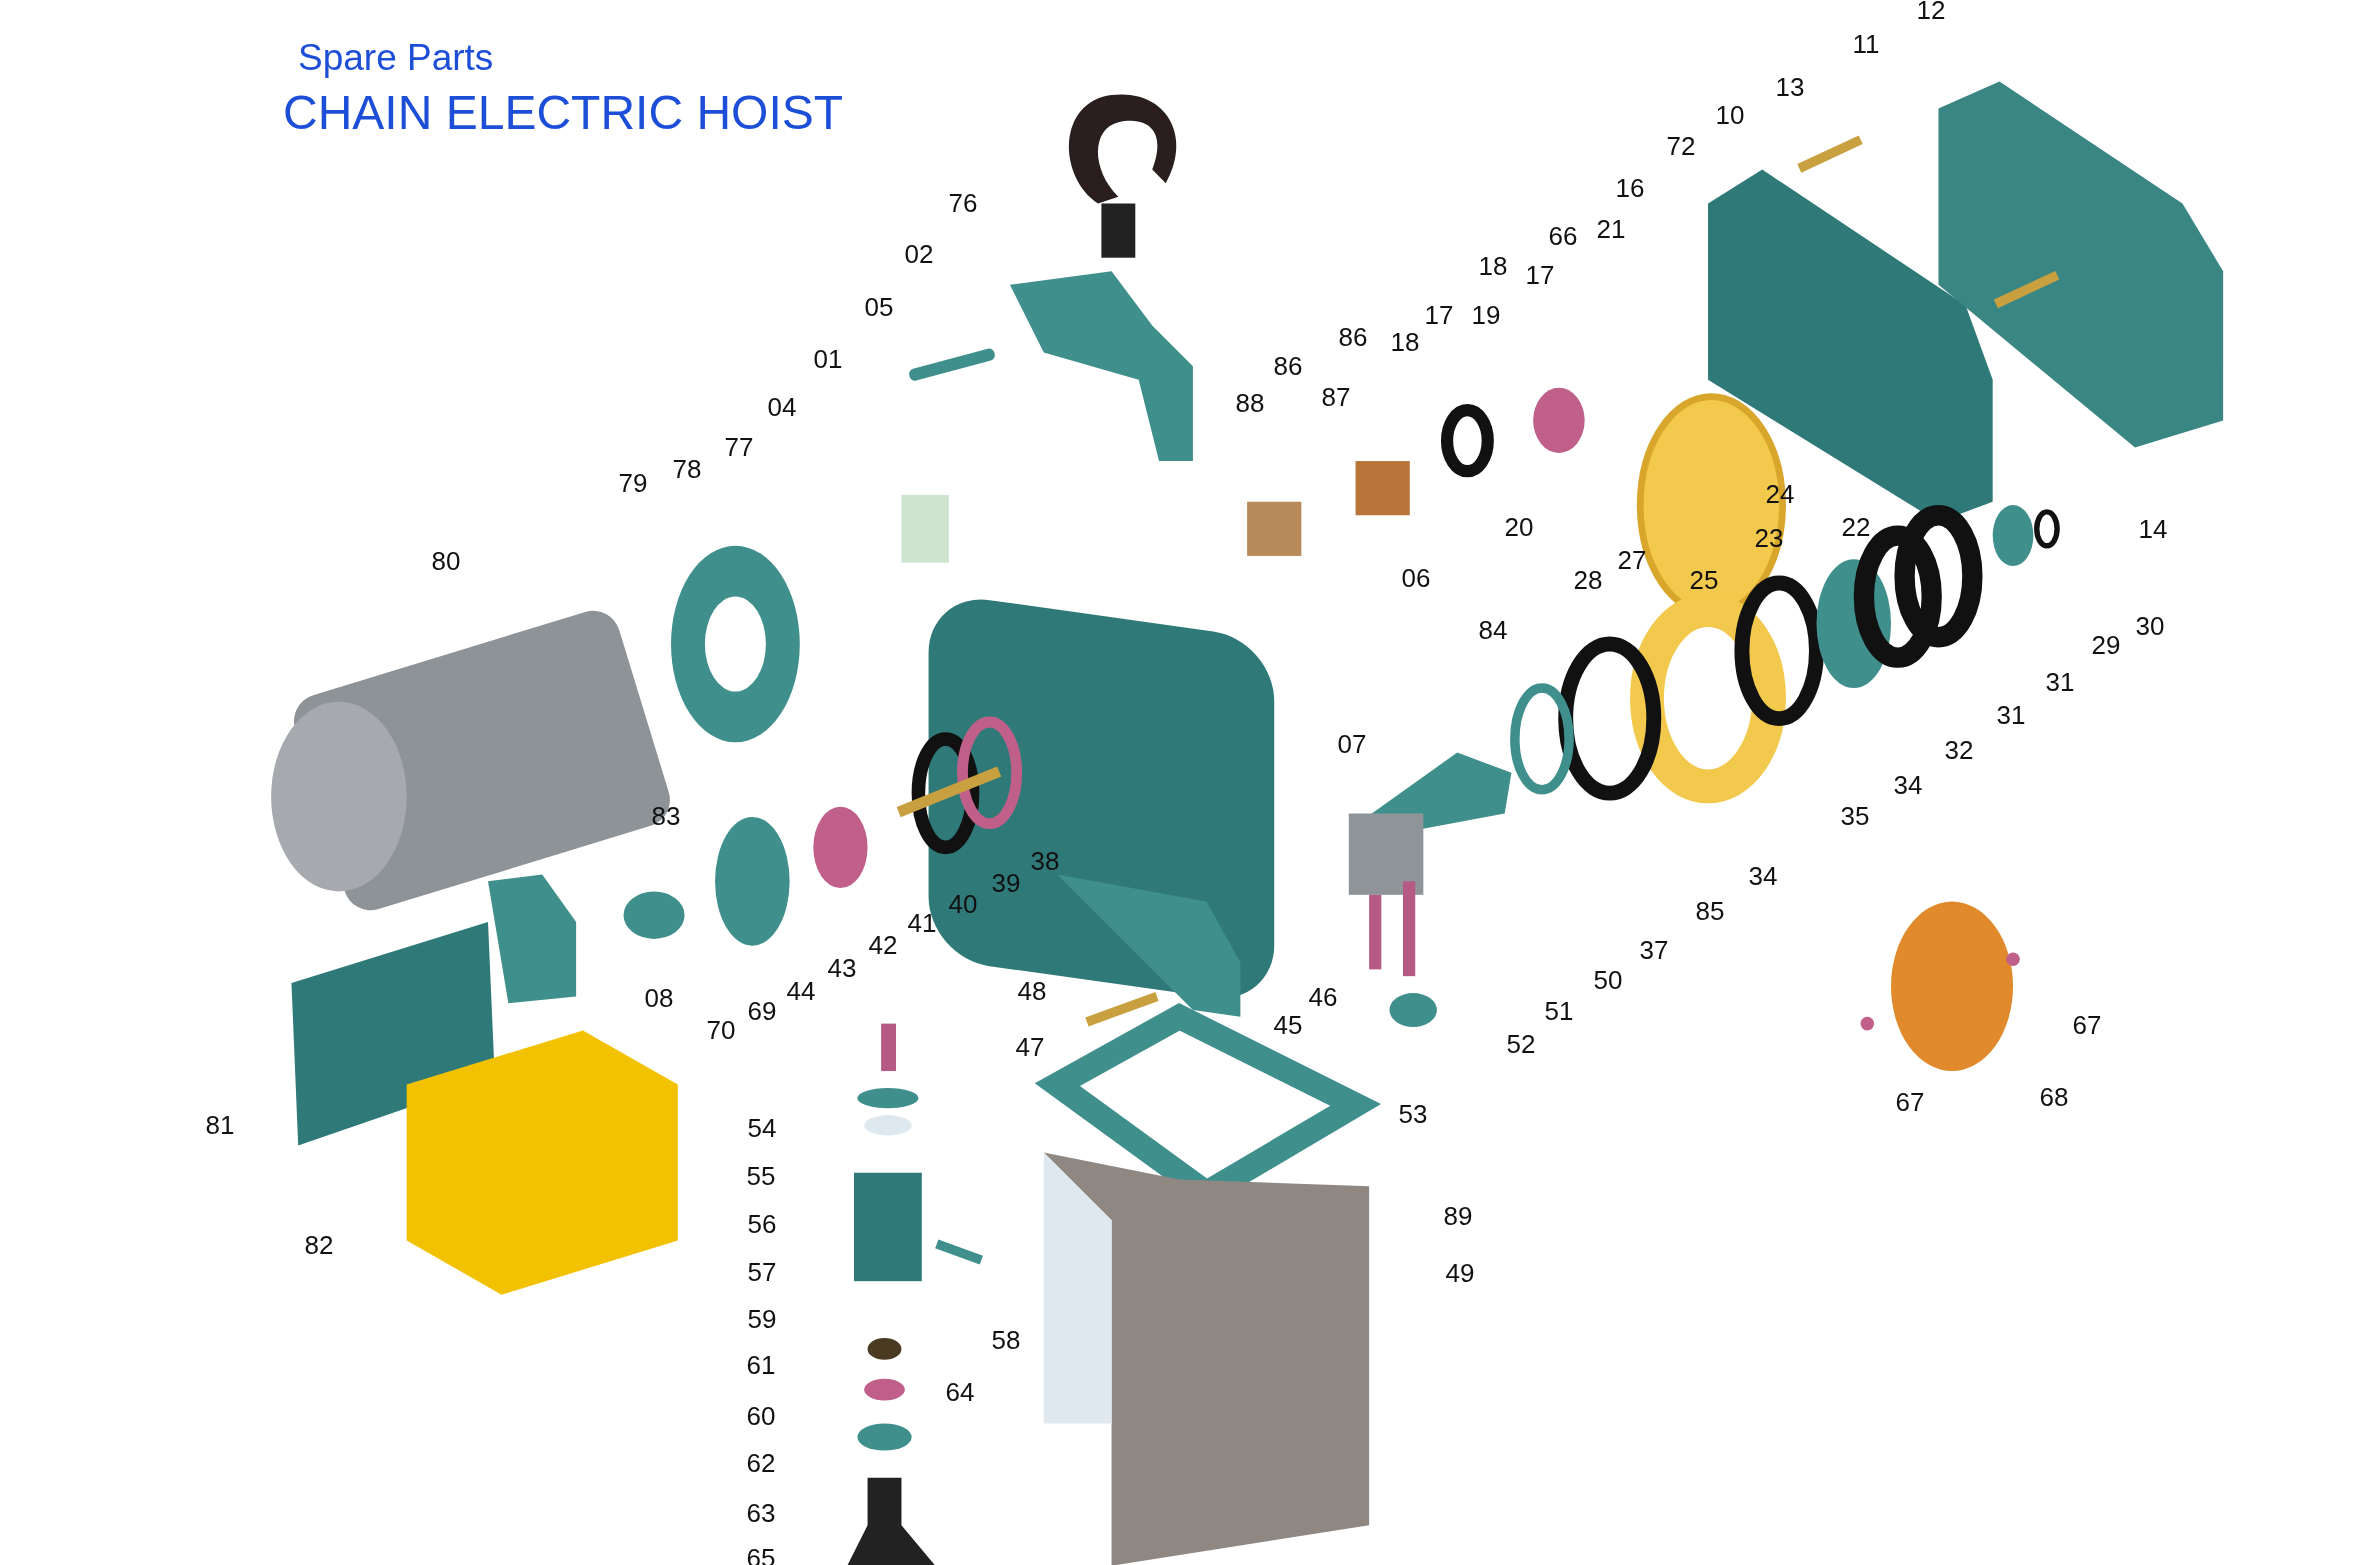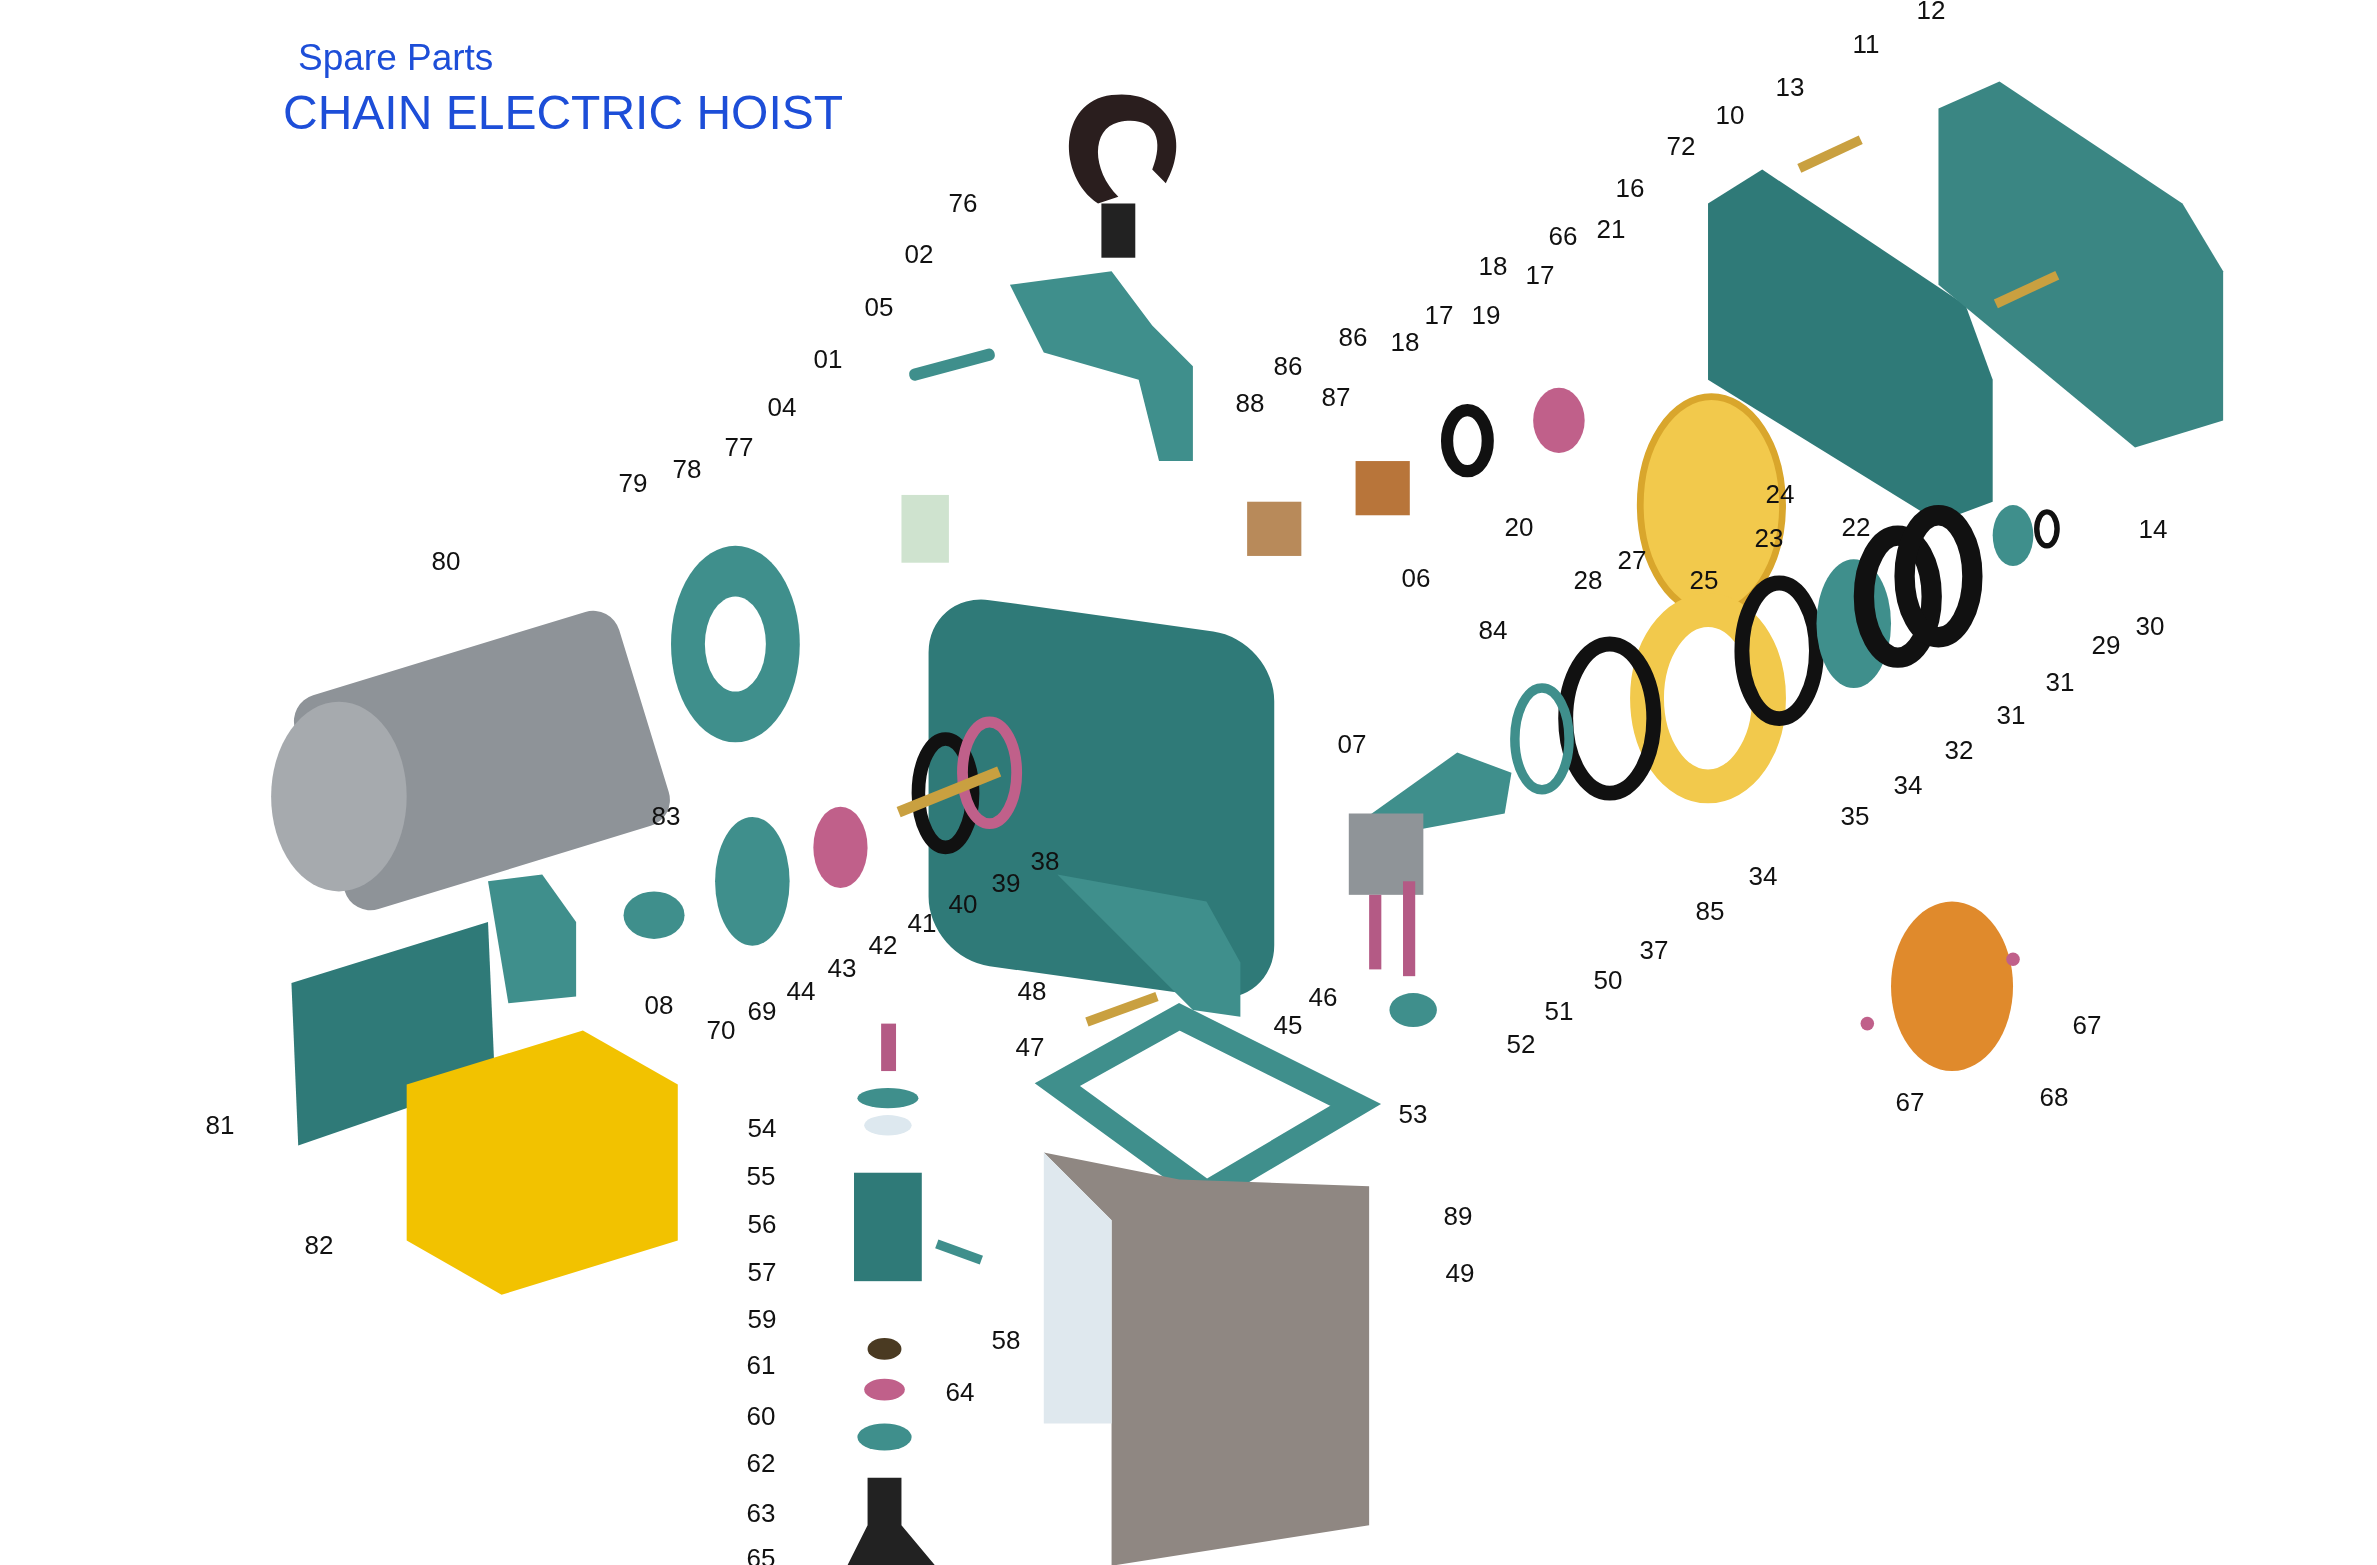--- a/index.html
+++ b/index.html
@@ -151,21 +151,21 @@
     <div class="lbl" style="left: 828px; top: 359px;">01</div>
     <div class="lbl" style="left: 919px; top: 254px;">02</div>
     <div class="lbl" style="left: 879px; top: 307px;">05</div>
     <div class="lbl" style="left: 782px; top: 407px;">04</div>
     <div class="lbl" style="left: 963px; top: 203px;">76</div>
     <div class="lbl" style="left: 446px; top: 561px;">80</div>
     <div class="lbl" style="left: 633px; top: 483px;">79</div>
     <div class="lbl" style="left: 687px; top: 469px;">78</div>
     <div class="lbl" style="left: 739px; top: 447px;">77</div>
     <div class="lbl" style="left: 666px; top: 816px;">83</div>
-    <div class="lbl" style="left: 659px; top: 998px; margin-top: 7px;">08</div>
+    <div class="lbl" style="left: 659px; top: 998px;">08</div>
     <div class="lbl" style="left: 721px; top: 1030px;">70</div>
     <div class="lbl" style="left: 762px; top: 1011px;">69</div>
     <div class="lbl" style="left: 801px; top: 991px;">44</div>
     <div class="lbl" style="left: 842px; top: 968px;">43</div>
     <div class="lbl" style="left: 883px; top: 945px;">42</div>
     <div class="lbl" style="left: 922px; top: 923px;">41</div>
     <div class="lbl" style="left: 963px; top: 904px;">40</div>
     <div class="lbl" style="left: 1006px; top: 883px;">39</div>
     <div class="lbl" style="left: 1045px; top: 861px;">38</div>
     <div class="lbl" style="left: 1032px; top: 991px;">48</div>

